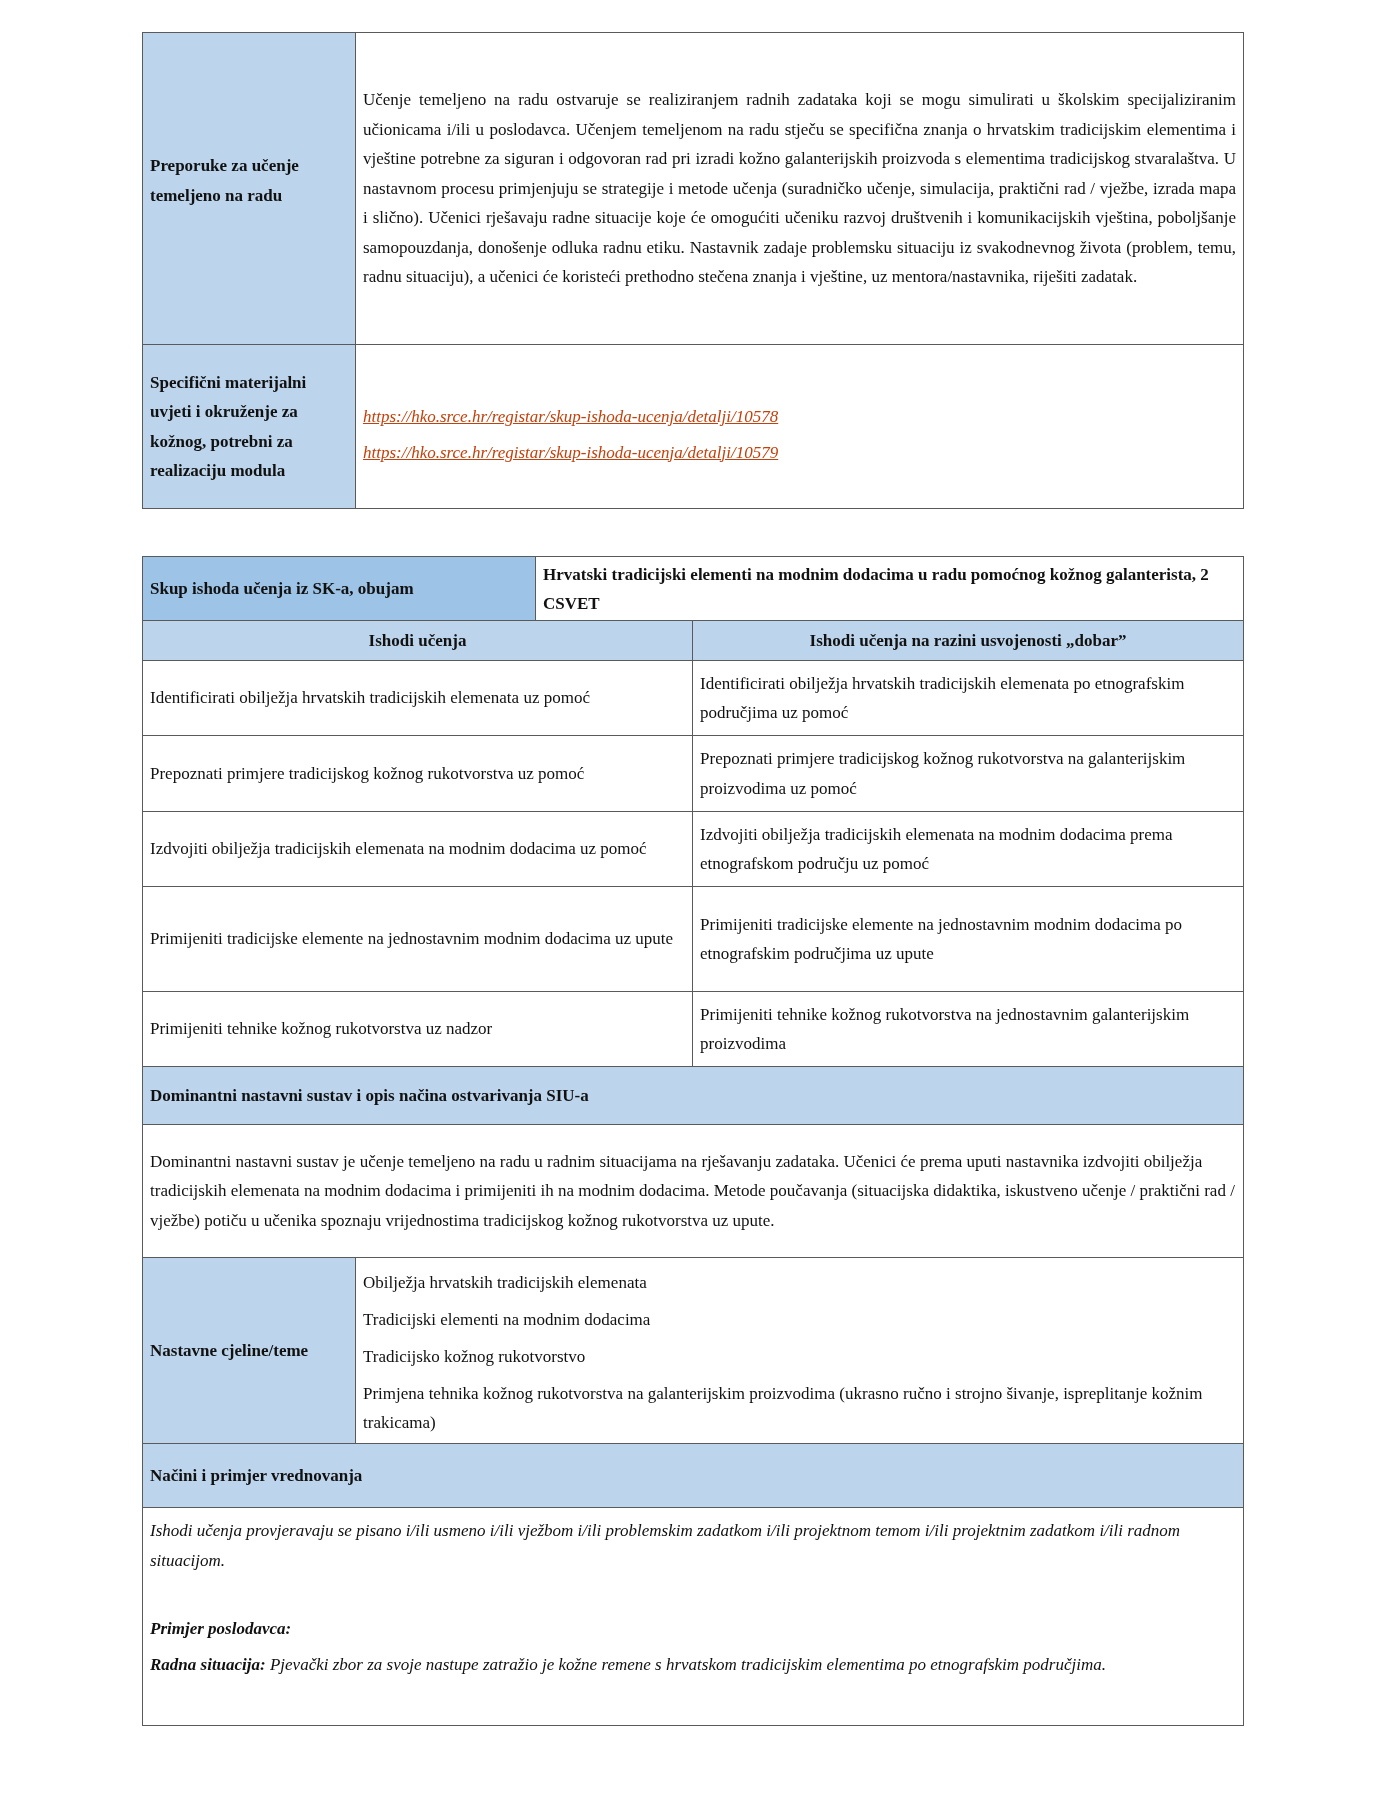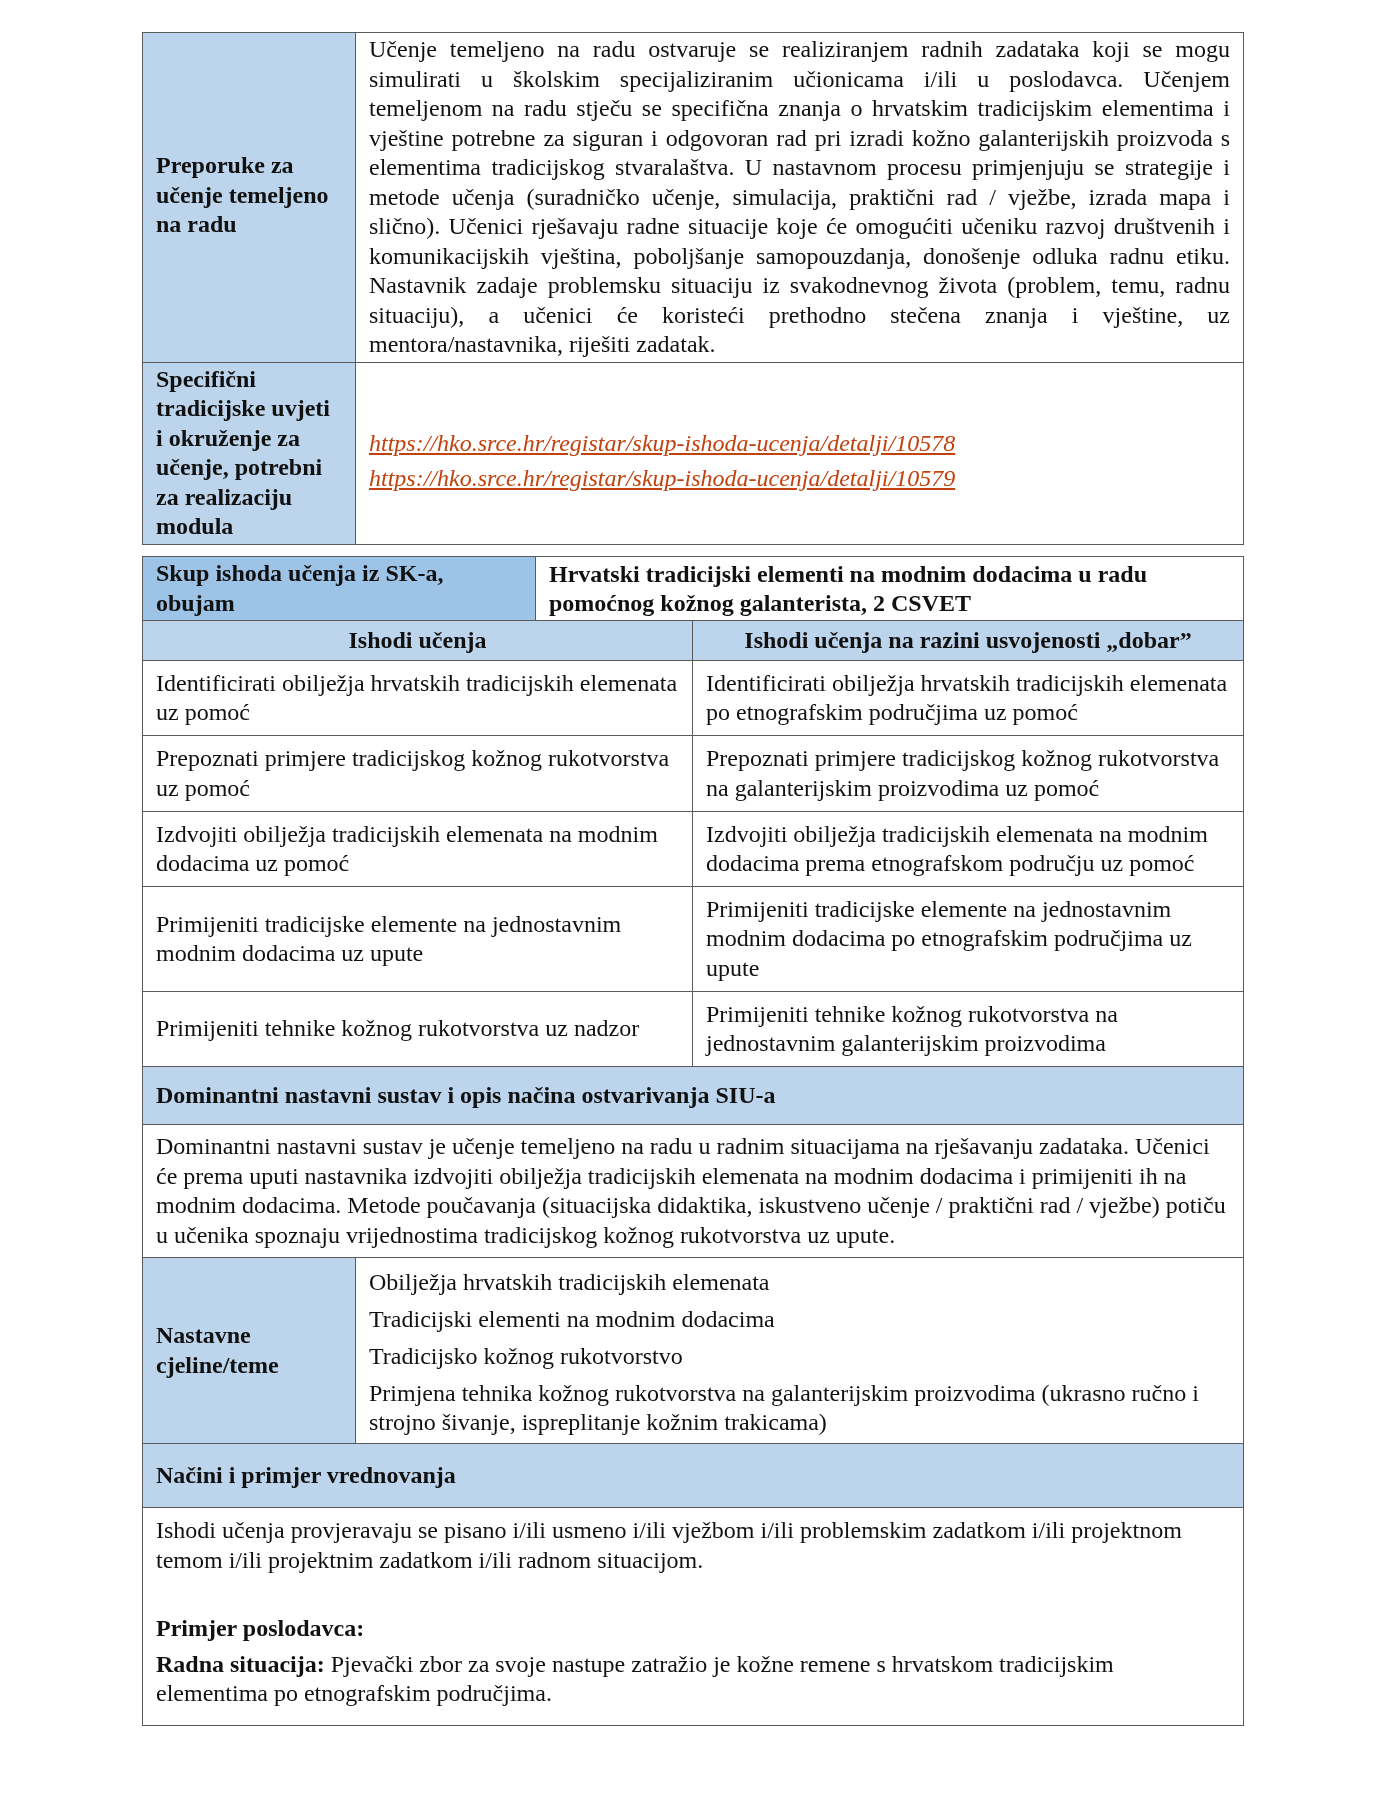--- a/index.html
+++ b/index.html
@@ -1,18 +1,18 @@
 <!DOCTYPE html>
 <html><head>
 <meta charset="utf-8">
 <style>
   html, body { margin: 0; padding: 0; background: #ffffff; }
   body { width: 1386px; height: 1797px; position: relative; font-family: "Liberation Serif", "DejaVu Serif", serif; color: #111111; }
   table { border-collapse: collapse; position: absolute; table-layout: fixed; }
-  td { border: 1.5px solid #5a5a5a; vertical-align: middle; font-size: 24px; line-height: 29.5px; padding: 2px 13px; }
+  td { border: 1.5px solid #5a5a5a; vertical-align: middle; font-size: 17px; line-height: 29.5px; padding: 2px 7px; }
   .hdr { background: #bdd5ec; font-weight: bold; }
   .hdr-dark { background: #9dc3e6; font-weight: bold; }
   .just { text-align: justify; }
   .center { text-align: center; }
   a.link { color: #c2410c; font-style: italic; text-decoration: underline; display: block; }
   .lines div { line-height: 37px; }
 </style>
 </head>
 <body>
 
@@ -20,21 +20,21 @@
   <colgroup>
       <col style="width:213px">
       <col style="width:888px">
     </colgroup>
   <tbody>
       <tr style="height:312px;">
     <td class="hdr" style="padding-top:118px; vertical-align:top;">Preporuke za učenje temeljeno na radu</td>
     <td class="just">Učenje temeljeno na radu ostvaruje se realiziranjem radnih zadataka koji se mogu simulirati u školskim specijaliziranim učionicama i/ili u poslodavca. Učenjem temeljenom na radu stječu se specifična znanja o hrvatskim tradicijskim elementima i vještine potrebne za siguran i odgovoran rad pri izradi kožno galanterijskih proizvoda s elementima tradicijskog stvaralaštva. U nastavnom procesu primjenjuju se strategije i metode učenja (suradničko učenje, simulacija, praktični rad / vježbe, izrada mapa i slično). Učenici rješavaju radne situacije koje će omogućiti učeniku razvoj društvenih i komunikacijskih vještina, poboljšanje samopouzdanja, donošenje odluka radnu etiku. Nastavnik zadaje problemsku situaciju iz svakodnevnog života (problem, temu, radnu situaciju), a učenici će koristeći prethodno stečena znanja i vještine, uz mentora/nastavnika, riješiti zadatak.</td>
   </tr>
   <tr style="height:164px;">
-    <td class="hdr">Specifični tradicijske uvjeti i okruženje za učenje, potrebni za realizaciju modula</td>
+    <td class="hdr">Specifični materijalni uvjeti i okruženje za kožnog, potrebni za realizaciju modula</td>
     <td style="padding-top:18px;">
       <a class="link" style="margin-bottom:6px;">https://hko.srce.hr/registar/skup-ishoda-ucenja/detalji/10578</a>
       <a class="link">https://hko.srce.hr/registar/skup-ishoda-ucenja/detalji/10579</a>
     </td>
   </tr>
 </tbody>
   </table>
 
 <table style="left:142px; top:556px; width:1101px;">
   <colgroup>
@@ -84,21 +84,21 @@
       <div>Obilježja hrvatskih tradicijskih elemenata</div>
       <div>Tradicijski elementi na modnim dodacima</div>
       <div>Tradicijsko kožnog rukotvorstvo</div>
       <div style="line-height:29.5px; padding-top:4px;">Primjena tehnika kožnog rukotvorstva na galanterijskim proizvodima (ukrasno ručno i strojno šivanje, ispreplitanje kožnim trakicama)</div>
     </td>
   </tr>
   <tr style="height:64px;">
     <td colspan="4" class="hdr">Načini i primjer vrednovanja</td>
   </tr>
   <tr style="height:218px;">
-    <td colspan="4" style="vertical-align:top; padding-top:8px;">
+    <td colspan="4" style="vertical-align:top; padding-top:8px;font-style:italic;">
       <div style="margin-bottom:39px;">Ishodi učenja provjeravaju se pisano i/ili usmeno i/ili vježbom i/ili problemskim zadatkom i/ili projektnom temom i/ili projektnim zadatkom i/ili radnom situacijom.</div>
       <div style="font-weight:bold; margin-bottom:6px;">Primjer poslodavca:</div>
       <div>
         <span style="font-weight:bold;">Radna situacija:</span><span> Pjevački zbor za svoje nastupe zatražio je kožne remene s hrvatskom tradicijskim elementima po etnografskim područjima.</span>
       </div>
     </td>
   </tr>
 </tbody>
   </table>
 

